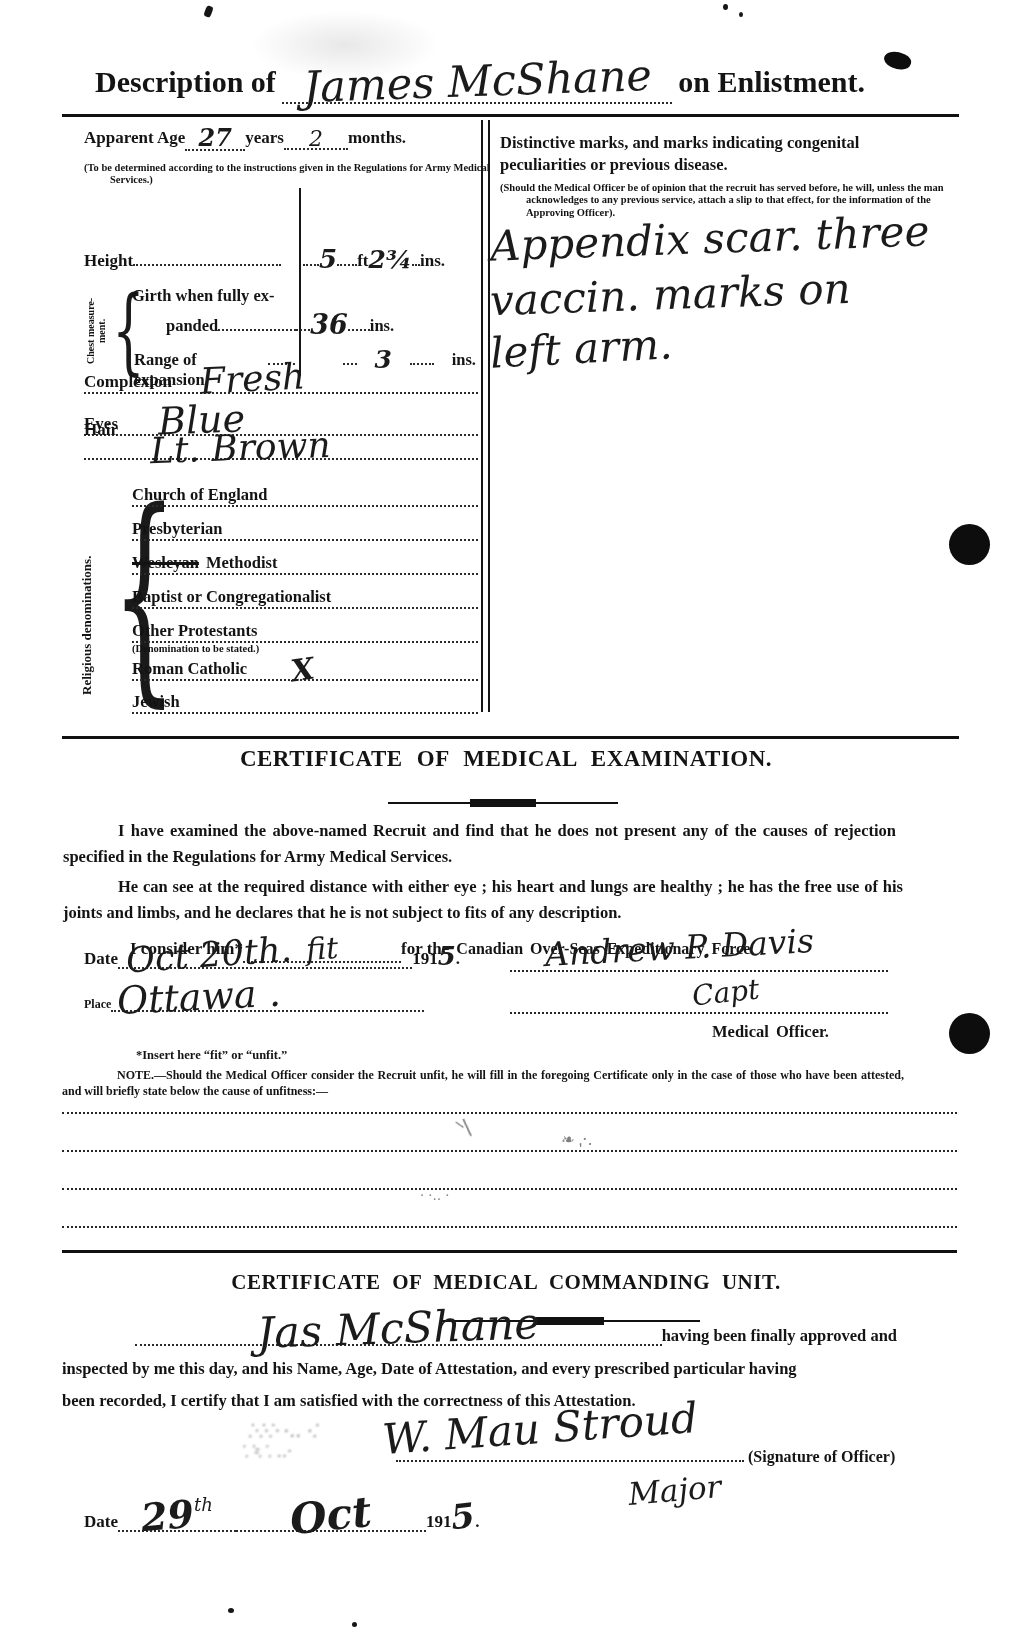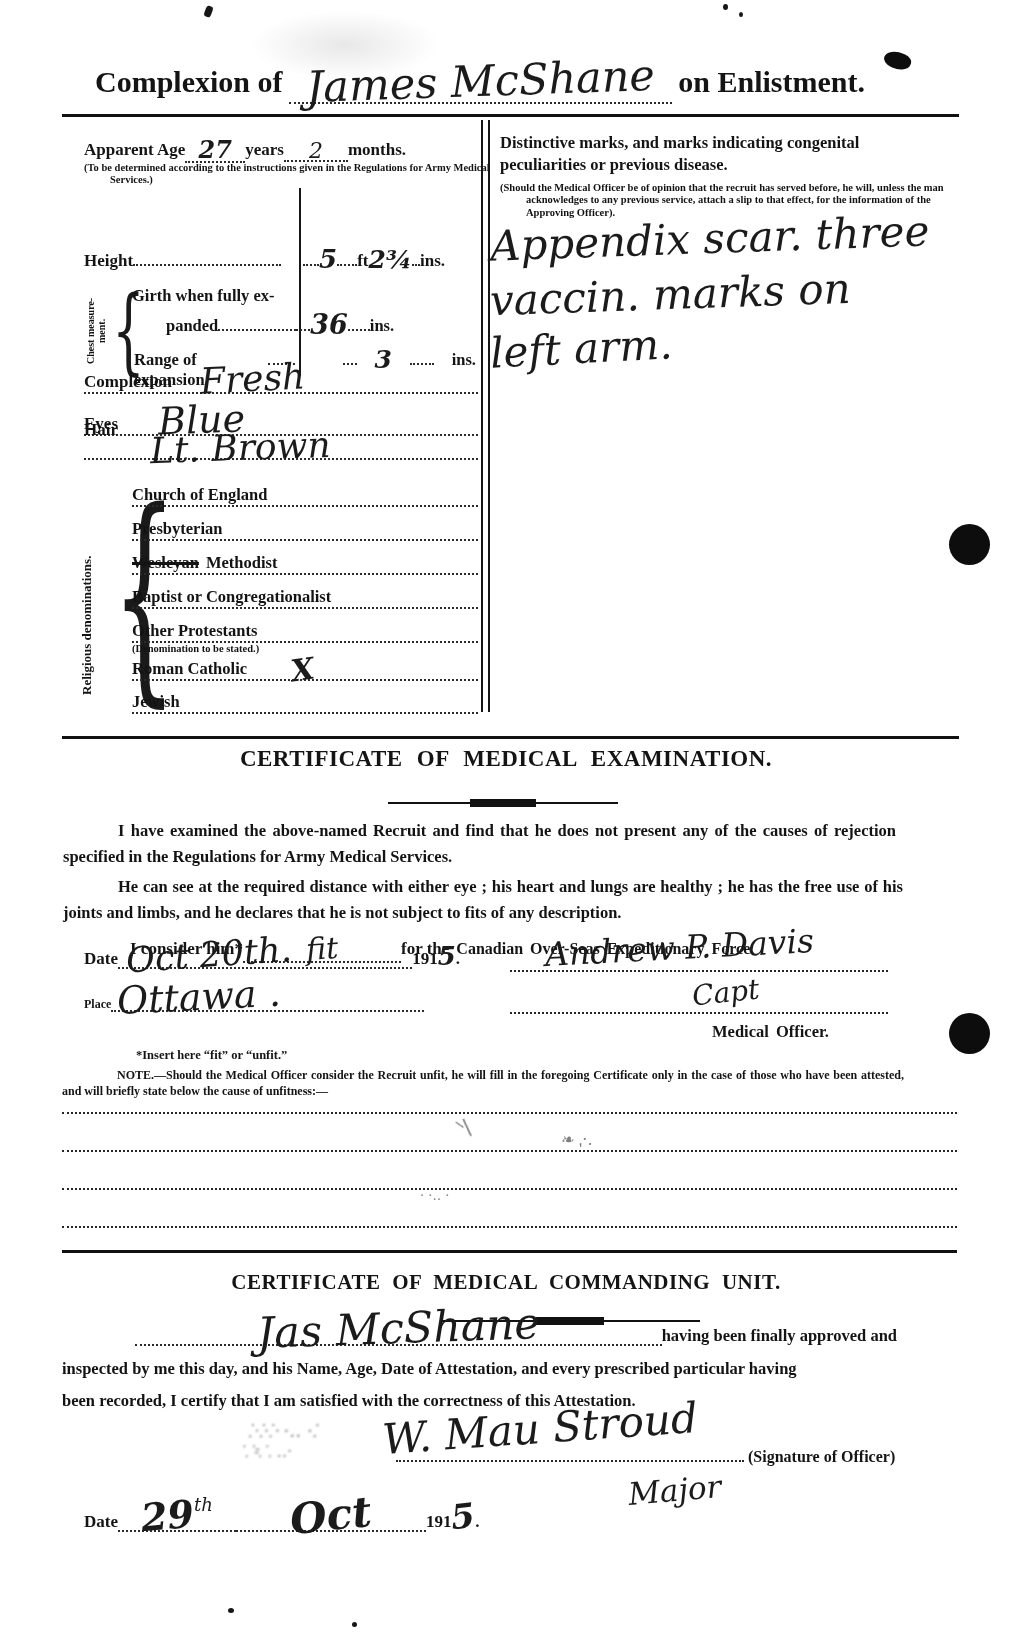--- a/index.html
+++ b/index.html
@@ -24,33 +24,33 @@
   .hole{background:#0d0d0d;border-radius:50%;}
   .speck{background:#161616;border-radius:50%;}
   .smudge{color:#555;opacity:.75;filter:blur(.4px);}
 </style>
 </head>
 <body>
 
 <div class="page">
 
   <div class="abs rowflex" style="left:95px;top:52px;width:770px;">
-    <span class="print b" style="font-size:30px;white-space:nowrap;">Complexion of</span>
+    <span class="print b" style="font-size:30px;white-space:nowrap;">Description of</span>
     <span class="dots" style="flex:1;margin:0 6px;text-align:center;">
       <span class="hw sink" style="font-size:43px;bottom:-4px;transform:rotate(-2deg);white-space:nowrap;">James McShane</span>
     </span>
     <span class="print b" style="font-size:30px;white-space:nowrap;">on Enlistment.</span>
   </div>
   <div class="abs solidline" style="left:62px;top:114px;width:897px;height:3px;"></div>
 
   <div class="abs" style="left:62px;top:120px;width:897px;height:618px;">
 
     <div class="abs" style="left:419px;top:0;height:592px;width:5px;border-left:2px solid #161616;border-right:2px solid #161616;"></div>
 
-    <div class="abs rowflex" style="left:22px;top:12px;width:382px;font-size:17px;">
+    <div class="abs rowflex" style="left:22px;top:0;width:382px;font-size:17px;">
       <span class="print b">Apparent Age</span>
       <span class="dots" style="width:60px;text-align:center;"><span class="hw b sink" style="font-size:24px;bottom:-3px;">27</span></span>
       <span class="print b">years</span>
       <span class="dots" style="width:64px;text-align:center;"><span class="hw sink" style="font-size:22px;bottom:-3px;">2</span></span>
       <span class="print b">months.</span>
     </div>
     <div class="abs fine hang" style="left:22px;top:42px;width:396px;">(To be determined according to the instructions given in the Regulations for Army Medical Services.)</div>
 
     <div class="abs" style="left:237px;top:68px;height:188px;border-left:2px solid #161616;"></div>
 

